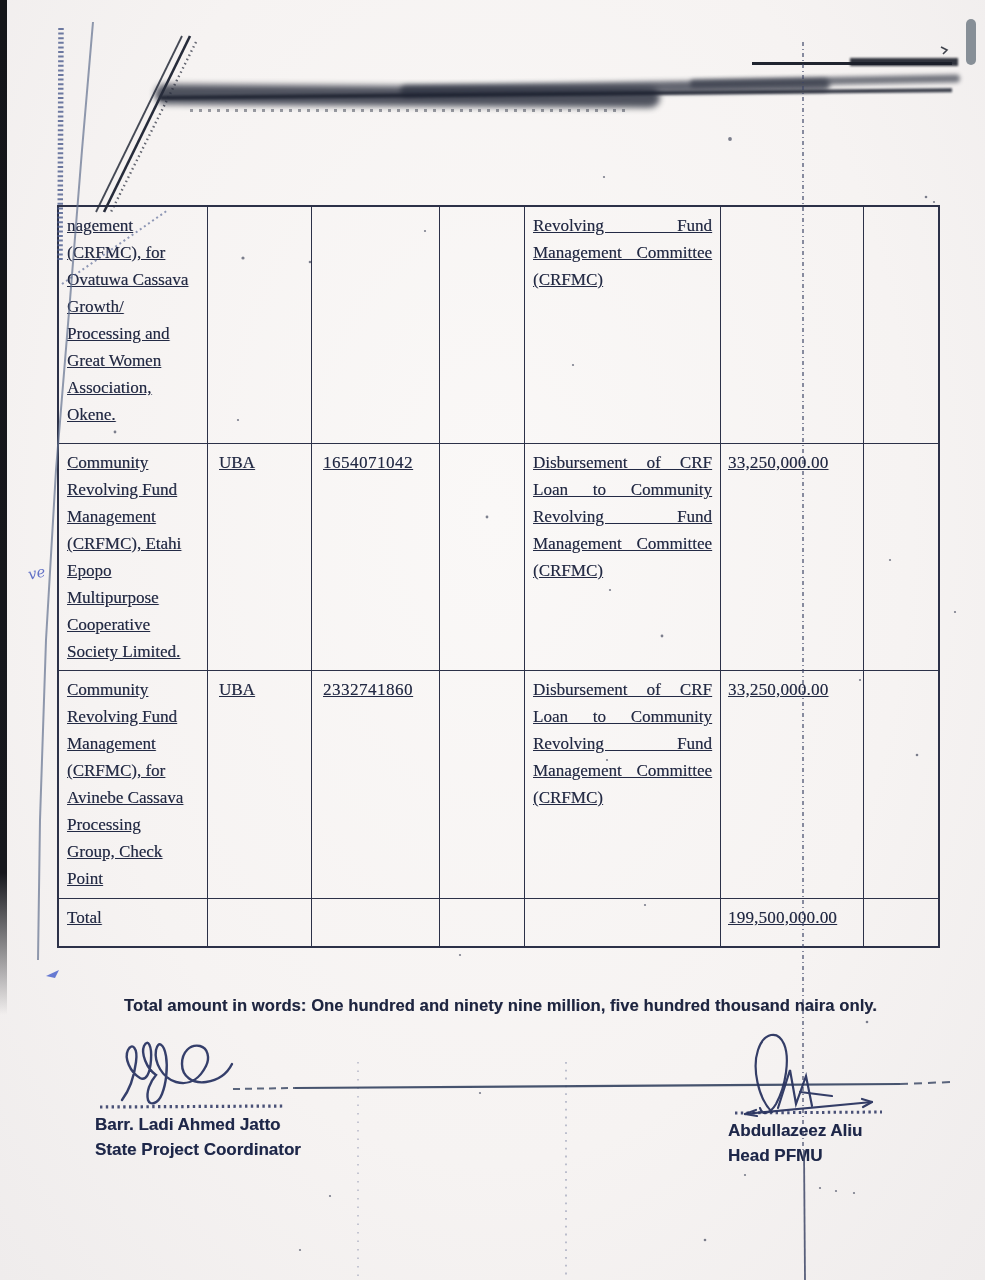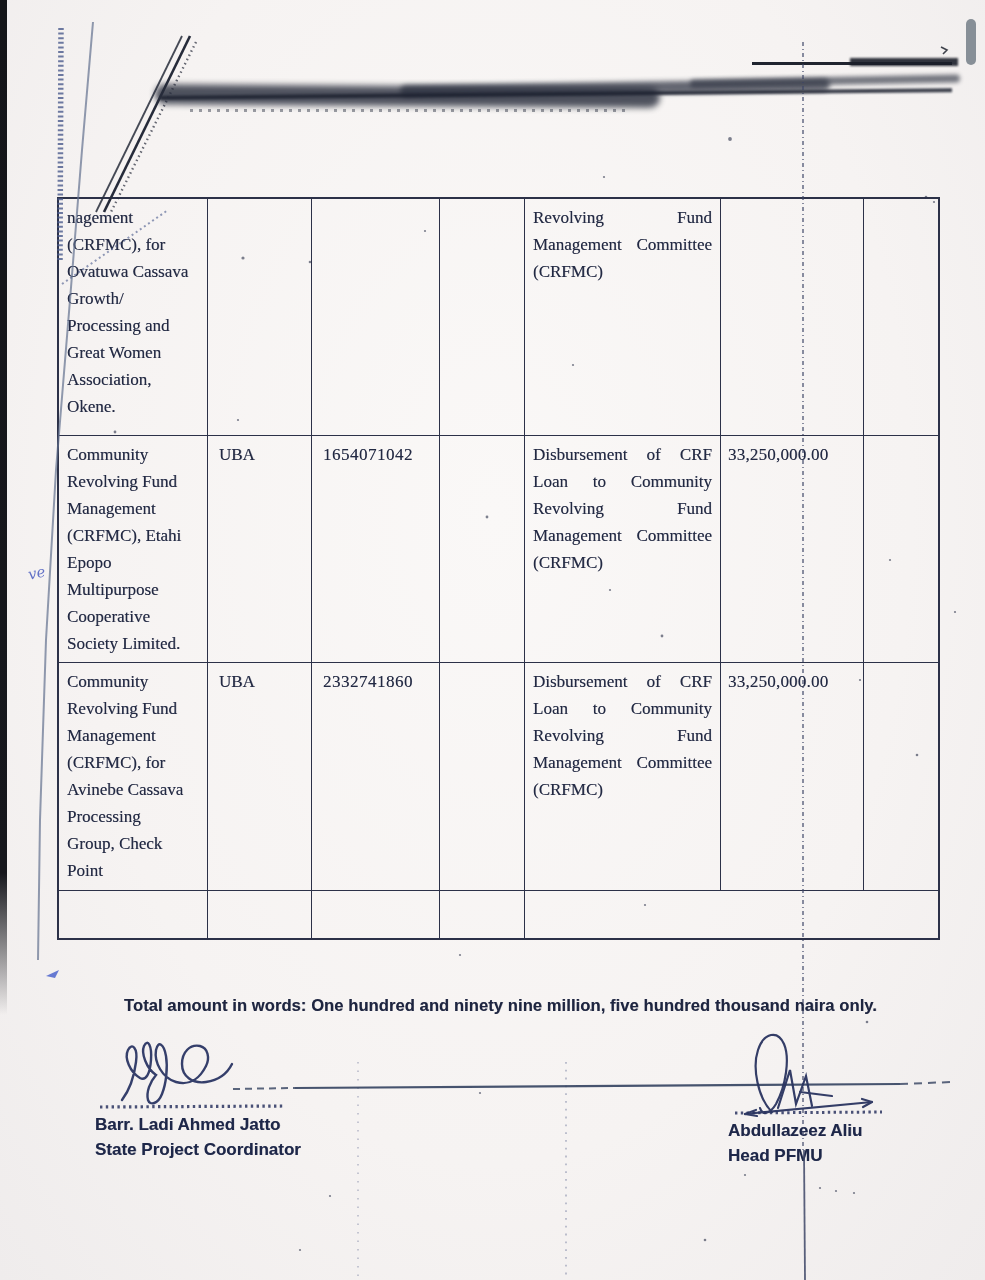--- a/index.html
+++ b/index.html
@@ -5,26 +5,27 @@
   html,body{margin:0;padding:0;background:#eceae9;}
   .page{
     position:relative;width:985px;height:1280px;overflow:hidden;
     background:
       radial-gradient(ellipse at 50% 40%, #faf8f7 0%, #f6f3f2 60%, #efecec 100%);
     font-family:"Liberation Serif", serif;
     color:#232a45;
   }
   
   .doc-table{
-    position:absolute;left:57px;top:197px;z-index:2;
+    position:absolute;left:57px;top:205px;z-index:2;
     display:grid;
     grid-template-columns:149px 104px 128px 85px 196px 143px 74px;
     grid-template-rows:237px 227px 228px 47px;
     border:2.5px solid #2c3148;
     background:transparent;
+    text-decoration:underline;
   }
   .cell{
     box-sizing:border-box;
     border-right:1.7px solid #2c3148;
     border-bottom:1.7px solid #2c3148;
     padding:5px 8px 4px 8px;
     font-size:17px;line-height:27px;
     color:#222943;
     text-shadow:0.35px 0 0 rgba(34,41,67,.45);
     overflow:hidden;
@@ -140,24 +141,26 @@
       <div class="cell"></div>
       <div class="cell">
         <div class="dline">Disbursement of CRF</div>
         <div class="dline">Loan to Community</div>
         <div class="dline">Revolving Fund</div>
         <div class="dline">Management Committee</div>
         <div class="dline">(CRFMC)</div>
       </div>
       <div class="cell amt">33,250,000.00</div>
       <div class="cell lastcol"></div>
-      <div class="cell lastrow"></div>
-      <div class="cell lastrow"></div>
-      <div class="cell lastrow"></div>
-      <div class="cell lastrow"></div>
+      <div class="cell lastrow">Total</div>
+      <div class="cell lastrow"></div>
+      <div class="cell lastrow"></div>
+      <div class="cell lastrow"></div>
+      <div class="cell lastrow"></div>
+      <div class="cell lastrow amt">199,500,000.00</div>
       <div class="cell lastcol lastrow"></div>
     </div>
 
   <div class="words-line">Total amount in words: One hundred and ninety nine million, five hundred thousand naira only.</div>
 
   <div class="sig-block sig-right">
     <div>Abdullazeez Aliu</div>
     <div>Head PFMU</div>
   </div>
   <div class="sig-block sig-left">

